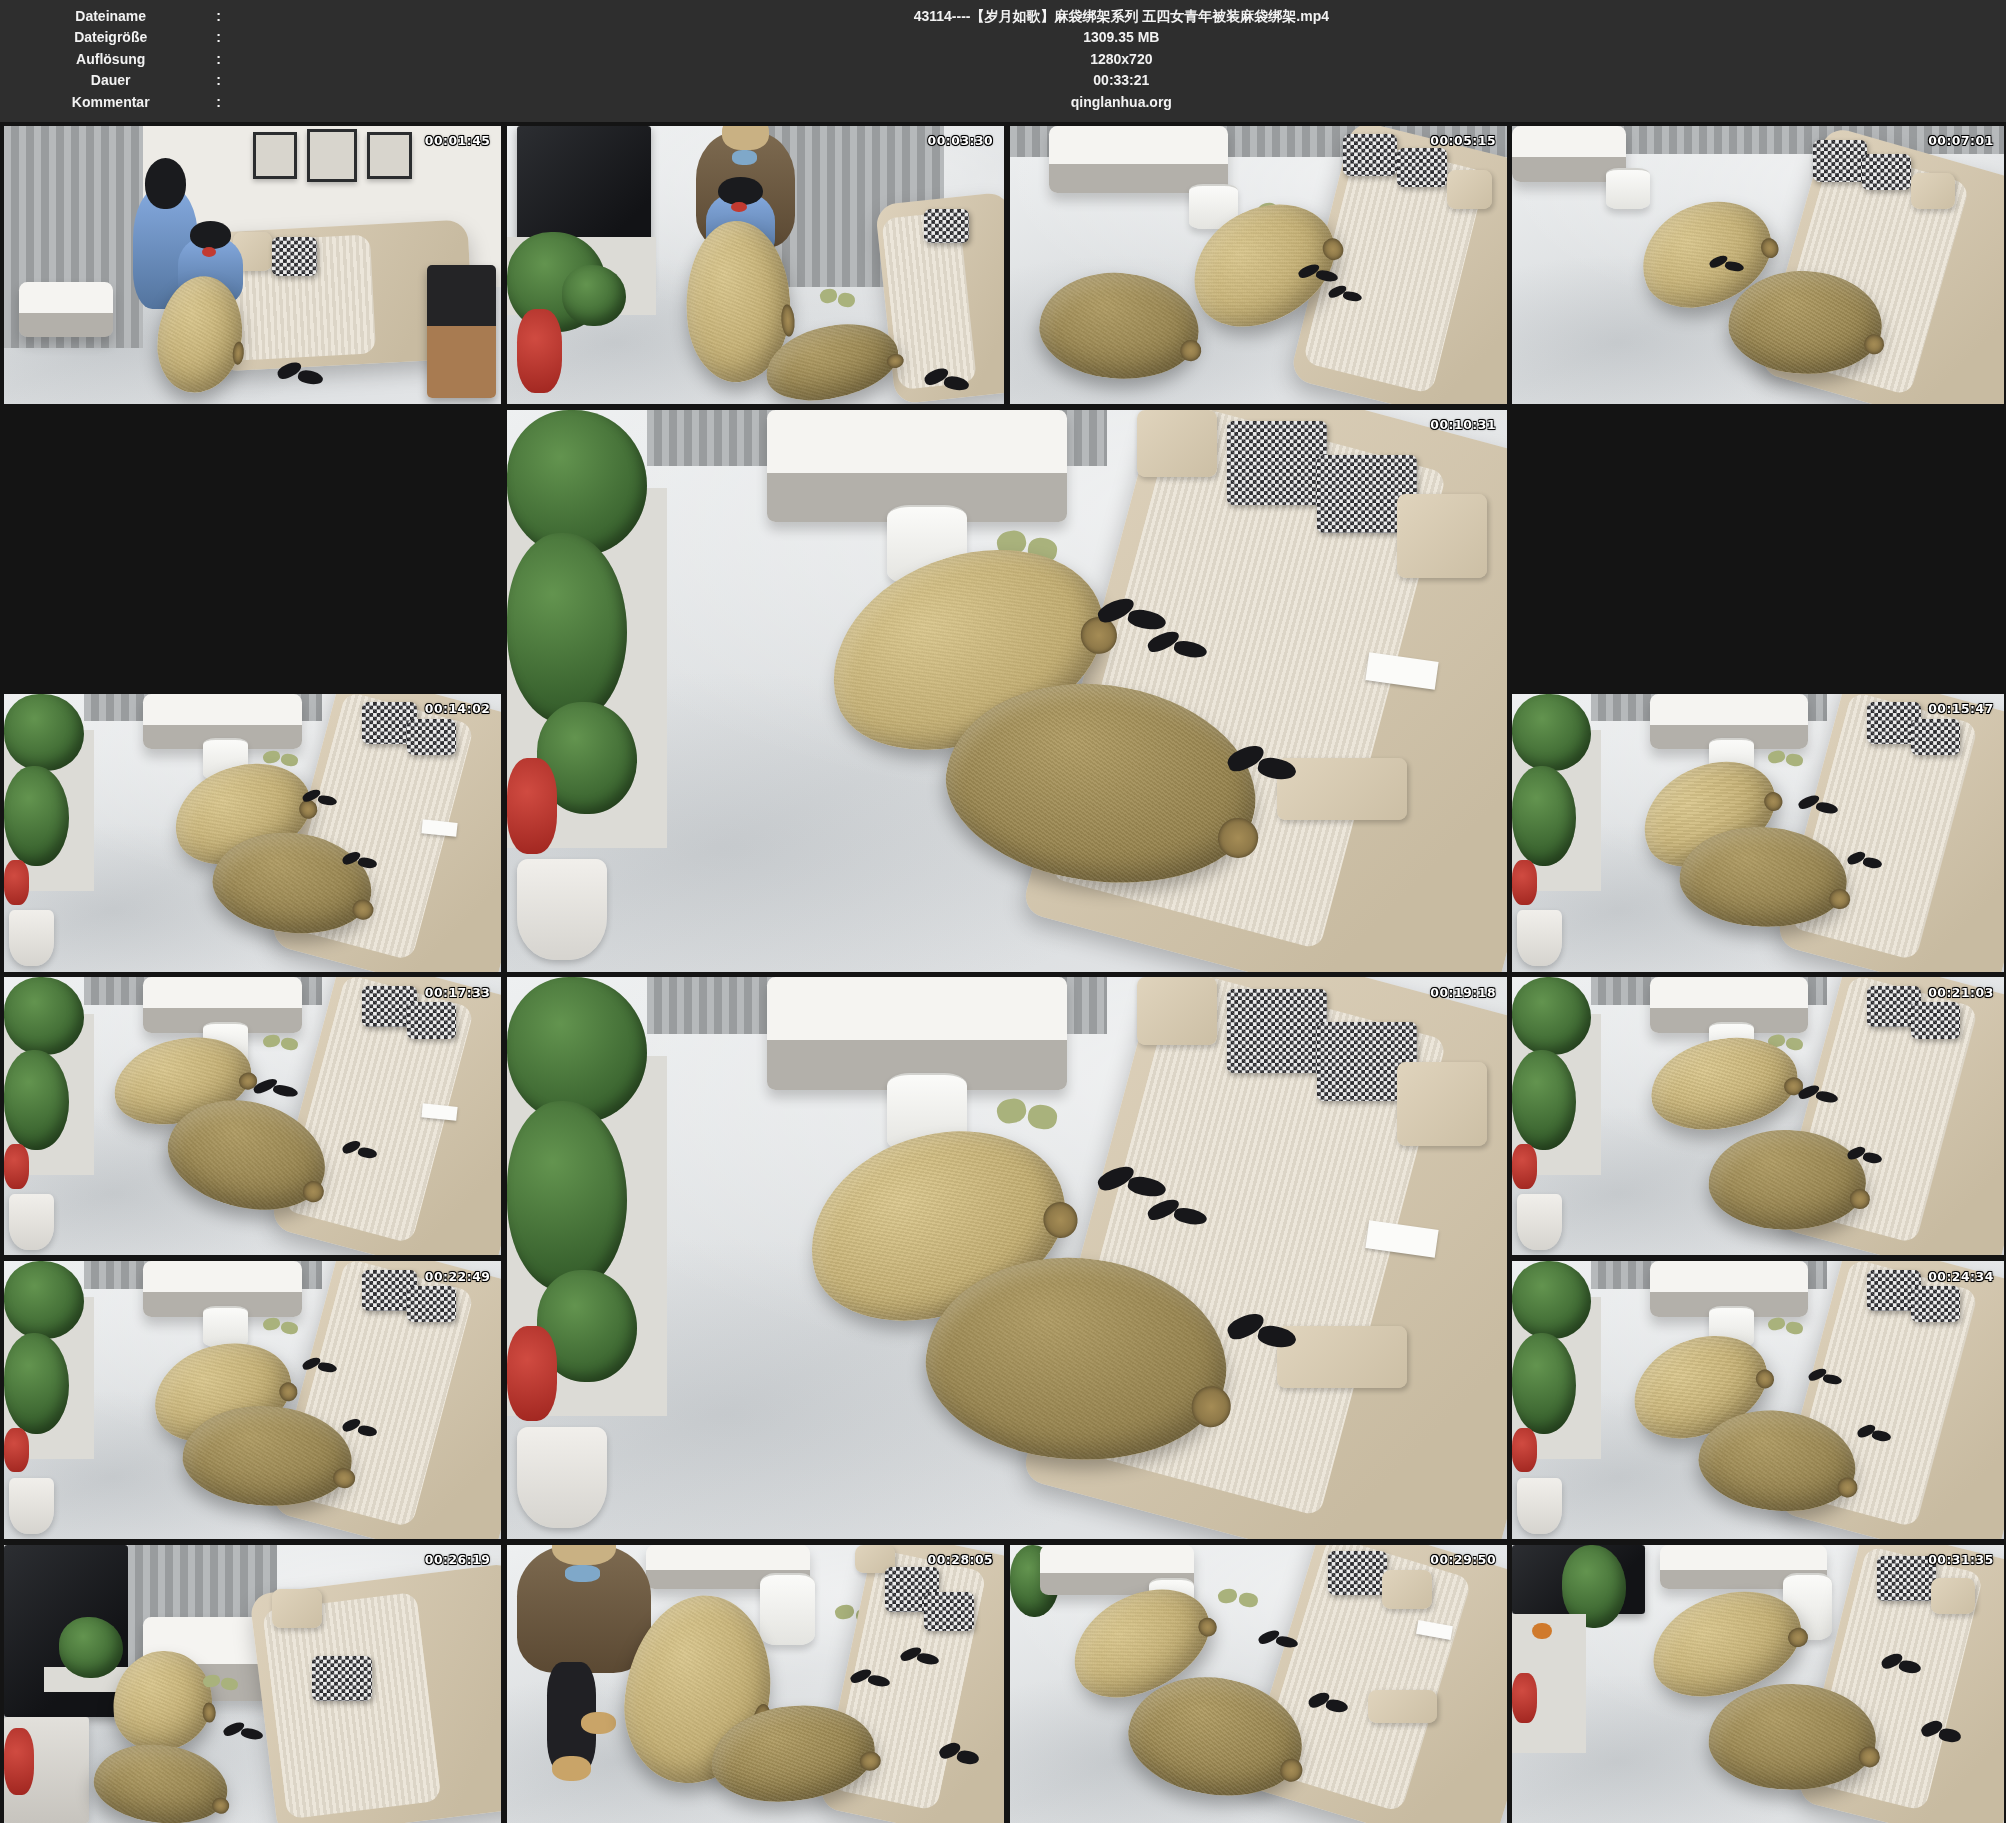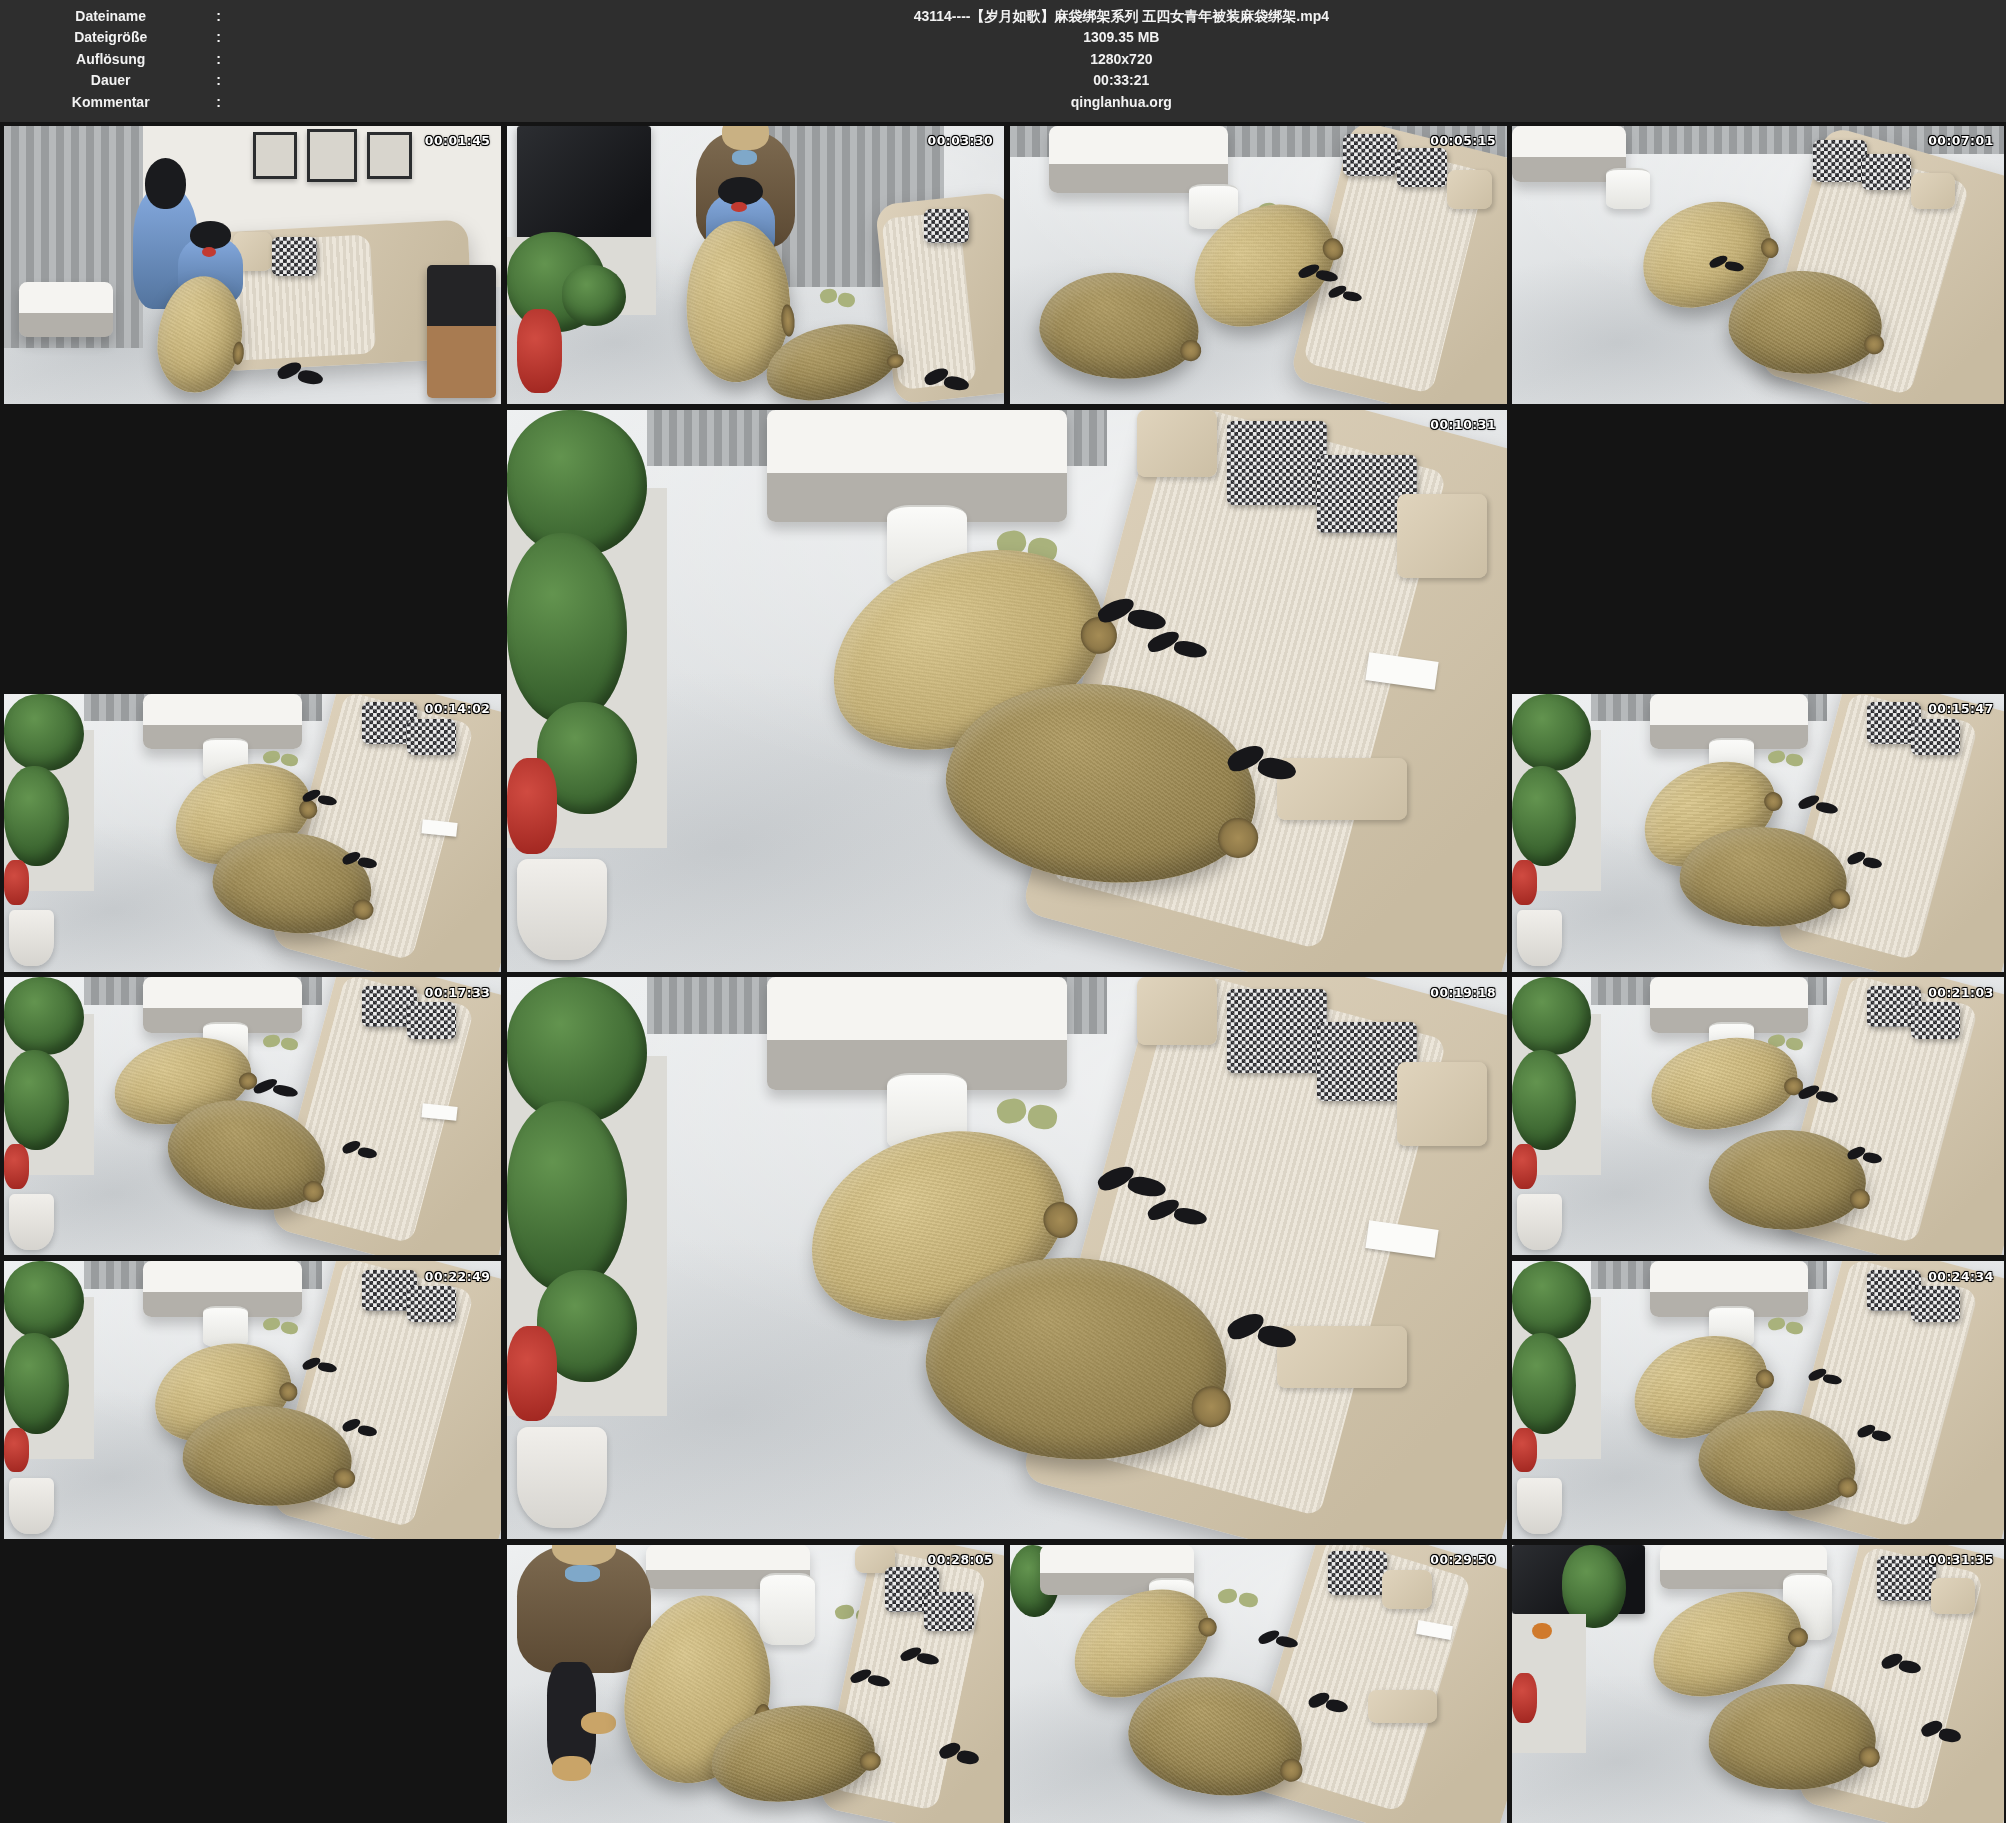--- a/index.html
+++ b/index.html
@@ -333,20 +333,37 @@
       <div class="el el-slippers" style="left: 52%; top: 20%; width: 7%; height: 6%;"></div>
       <div class="el el-sofa" style="left: 60%; top: 0%; width: 46%; height: 102%; transform: rotate(15deg);"></div>
       <div class="el el-phound" style="left: 72%; top: 3%; width: 11%; height: 15%;"></div>
       <div class="el el-phound" style="left: 81%; top: 9%; width: 10%; height: 13%;"></div>
       <div class="el el-sack v-light" style="left: 24%; top: 28%; width: 28%; height: 34%; transform: rotate(-18deg);"></div>
       <div class="el el-sack v-olive" style="left: 38%; top: 54%; width: 32%; height: 36%; transform: rotate(10deg);"></div>
       <div class="el el-heels" style="left: 60%; top: 38%; width: 7%; height: 6%;"></div>
       <div class="el el-heels" style="left: 70%; top: 58%; width: 7%; height: 7%;"></div>
       <div class="ts">00:24:34</div>
     </div>
+    <div class="cell" style="grid-area: 6 / 1 / span 1 / span 1;">
+      <div class="el el-tv" style="left: 0%; top: 0%; width: 25%; height: 62%;"></div>
+      <div class="el el-curtain" style="left: 25%; top: 0%; width: 30%; height: 46%;"></div>
+      <div class="el el-sill" style="left: 8%; top: 44%; width: 18%; height: 9%;"></div>
+      <div class="el el-plant" style="left: 11%; top: 26%; width: 13%; height: 22%;"></div>
+      <div class="el el-tvcab" style="left: 0%; top: 62%; width: 17%; height: 38%;"></div>
+      <div class="el el-red" style="left: 0%; top: 66%; width: 6%; height: 24%;"></div>
+      <div class="el el-sidetable" style="left: 28%; top: 26%; width: 26%; height: 30%;"></div>
+      <div class="el el-sofa" style="left: 52%; top: 12%; width: 54%; height: 88%; transform: rotate(-7deg);"></div>
+      <div class="el el-pplain" style="left: 54%; top: 16%; width: 10%; height: 14%;"></div>
+      <div class="el el-phound" style="left: 62%; top: 40%; width: 12%; height: 16%;"></div>
+      <div class="el el-sack v-light" style="left: 22%; top: 38%; width: 20%; height: 36%; transform: rotate(-3deg);"></div>
+      <div class="el el-sack v-olive" style="left: 18%; top: 72%; width: 27%; height: 28%; transform: rotate(10deg);"></div>
+      <div class="el el-slippers" style="left: 40%; top: 46%; width: 7%; height: 6%;"></div>
+      <div class="el el-heels" style="left: 44%; top: 63%; width: 8%; height: 7%;"></div>
+      <div class="ts">00:26:19</div>
+    </div>
     <div class="cell" style="grid-area: 6 / 2 / span 1 / span 1;">
       <div class="el el-table" style="left: 28%; top: 0%; width: 33%; height: 16%;"></div>
       <div class="el el-bin" style="left: 51%; top: 10%; width: 11%; height: 26%;"></div>
       <div class="el el-pbrown" style="left: 2%; top: 0%; width: 27%; height: 46%;"></div>
       <div class="el el-leg" style="left: 8%; top: 42%; width: 10%; height: 40%;"></div>
       <div class="el el-sandal" style="left: 15%; top: 60%; width: 7%; height: 8%;"></div>
       <div class="el el-sandal" style="left: 9%; top: 76%; width: 8%; height: 9%;"></div>
       <div class="el el-slippers" style="left: 66%; top: 21%; width: 8%; height: 7%;"></div>
       <div class="el el-sofa" style="left: 68%; top: 0%; width: 38%; height: 102%; transform: rotate(12deg);"></div>
       <div class="el el-pplain" style="left: 70%; top: 0%; width: 8%; height: 10%;"></div>

